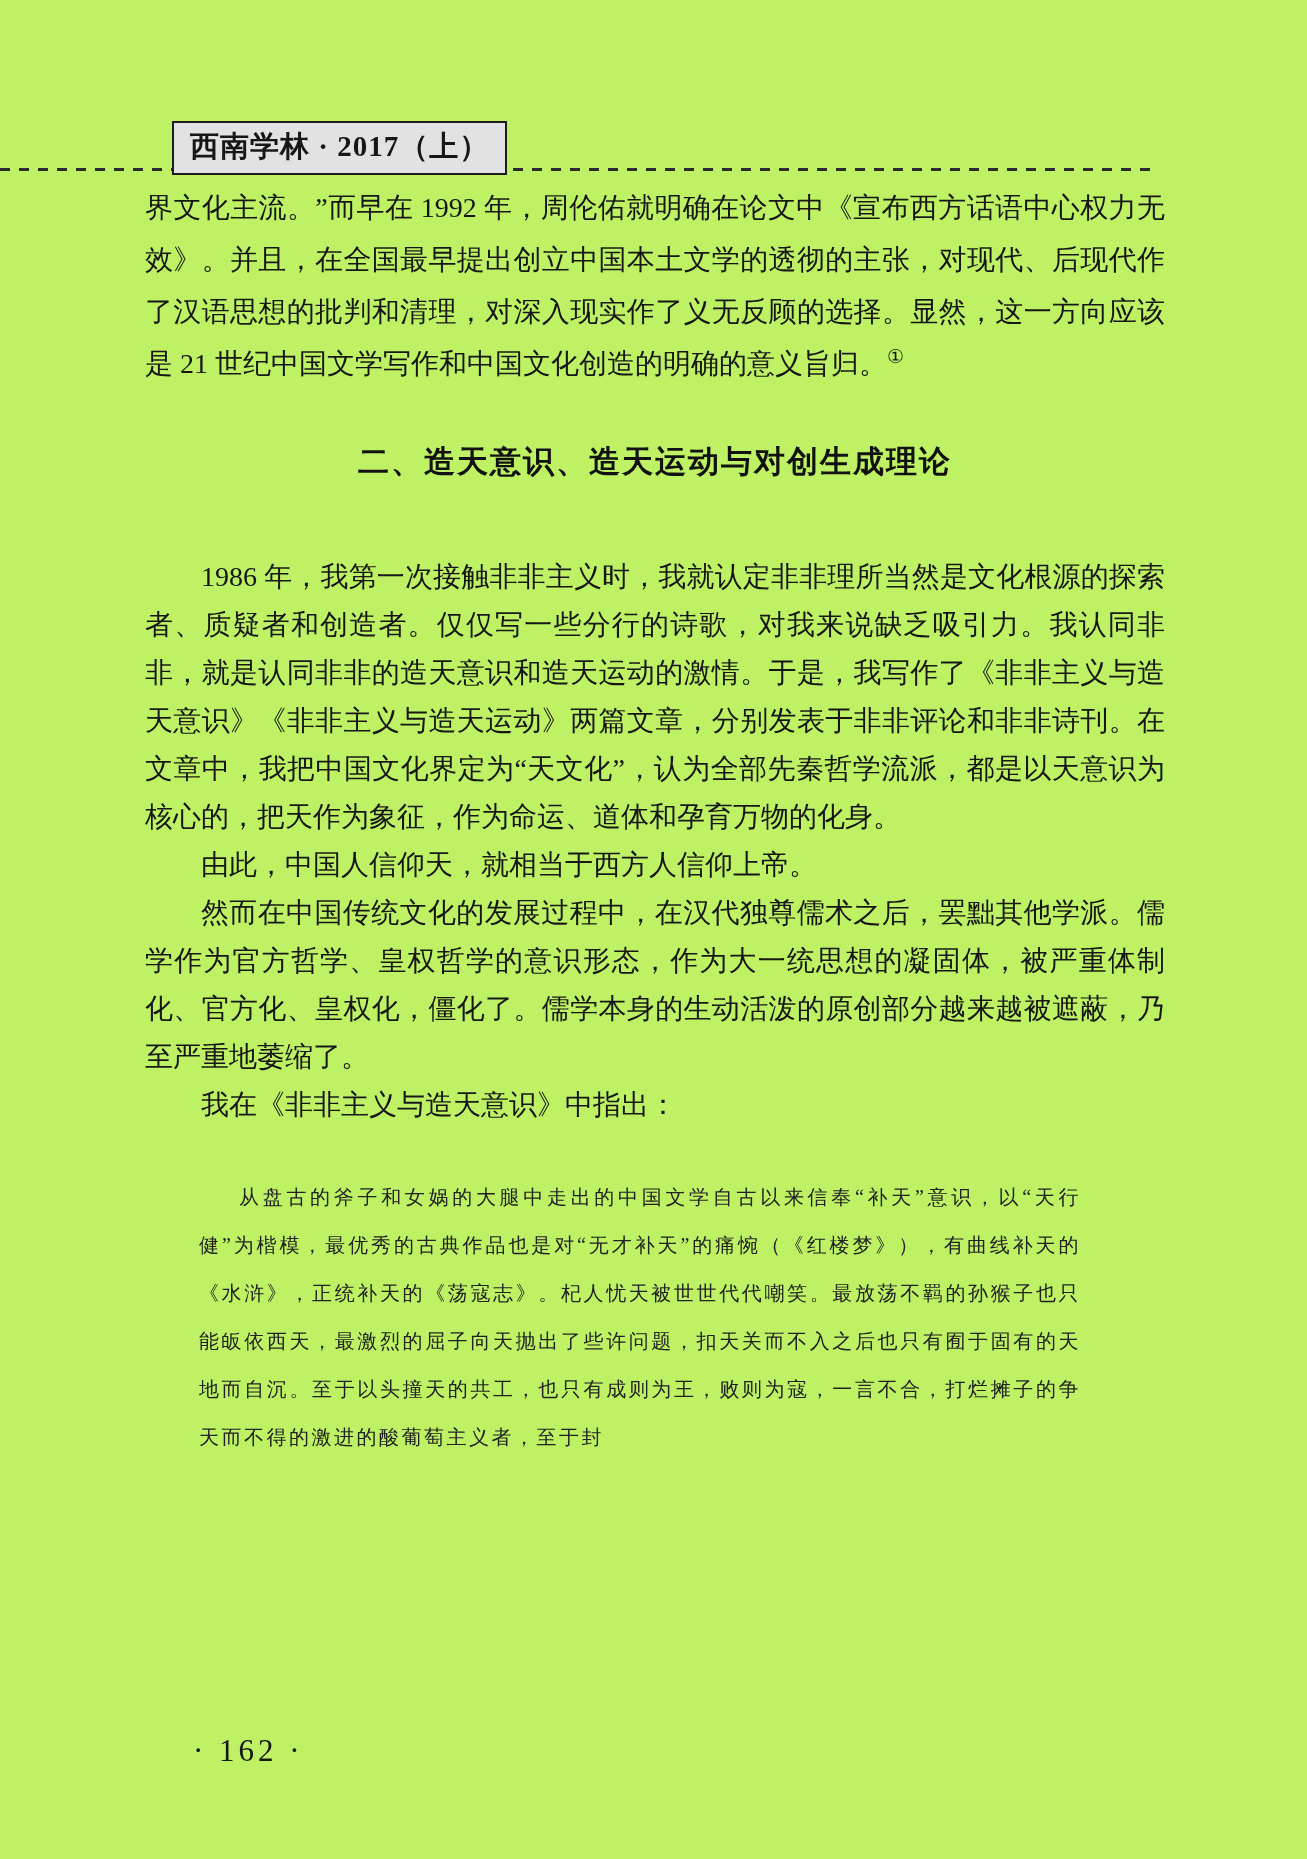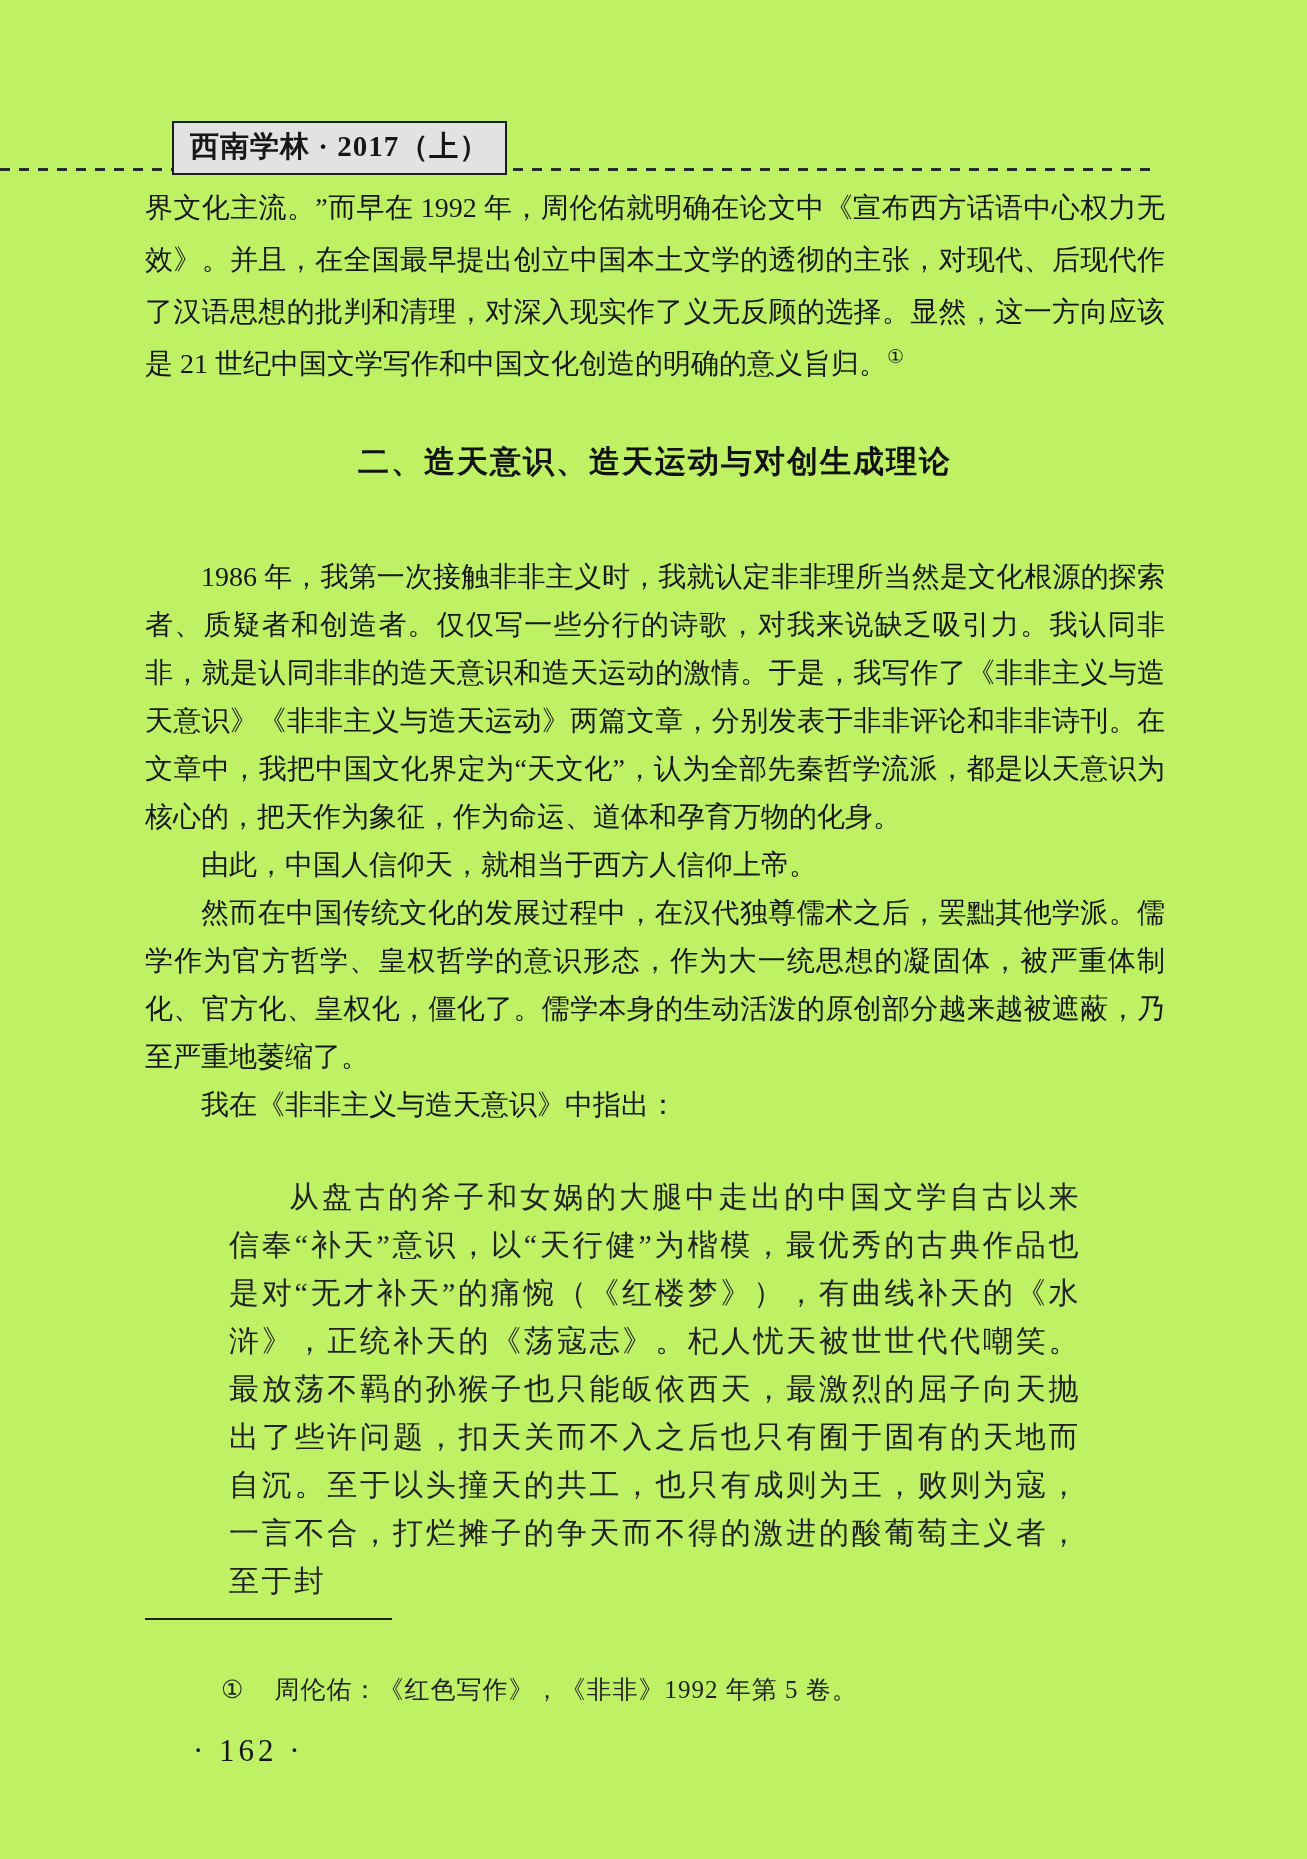--- a/index.html
+++ b/index.html
@@ -64,22 +64,22 @@
     font-family: Liberation Sans, sans-serif;
     font-size: 31px;
     font-weight: bold;
     text-align: center;
     letter-spacing: 2px;
     line-height: 48px;
     color: #111;
   }
 
   .block-quote {
-    margin: 44px 84px 0 84px;
-    font-size: 30px;
+    margin: 44px 84px 0 54px;
+    font-size: 20px;
     line-height: 48px;
     letter-spacing: 2.5px;
     text-align: justify;
     text-justify: inter-character;
     text-indent: 2em;
     color: #222;
   }
 
   
   .footnote-block {
@@ -136,22 +136,16 @@
 
 
     <p class="body indent">然而在中国传统文化的发展过程中，在汉代独尊儒术之后，罢黜其他学派。儒学作为官方哲学、皇权哲学的意识形态，作为大一统思想的凝固体，被严重体制化、官方化、皇权化，僵化了。儒学本身的生动活泼的原创部分越来越被遮蔽，乃至严重地萎缩了。</p>
 
     <p class="body indent">我在《非非主义与造天意识》中指出：</p>
 
     <div class="block-quote">从盘古的斧子和女娲的大腿中走出的中国文学自古以来信奉“补天”意识，以“天行健”为楷模，最优秀的古典作品也是对“无才补天”的痛惋（《红楼梦》），有曲线补天的《水浒》，正统补天的《荡寇志》。杞人忧天被世世代代嘲笑。最放荡不羁的孙猴子也只能皈依西天，最激烈的屈子向天抛出了些许问题，扣天关而不入之后也只有囿于固有的天地而自沉。至于以头撞天的共工，也只有成则为王，败则为寇，一言不合，打烂摊子的争天而不得的激进的酸葡萄主义者，至于封</div>
 
   </div>
 
-  <div class="footnote-block">
-    <div class="footnote-rule"></div>
-    <div class="footnote-line">
-      <span class="footnote-marker">①</span><span>周伦佑：《红色写作》，《非非》1992 年第 5 卷。</span>
-    </div>
-  </div>
 
   <div class="page-number">· 162 ·</div>
 
 </div>
 
 </body></html>

